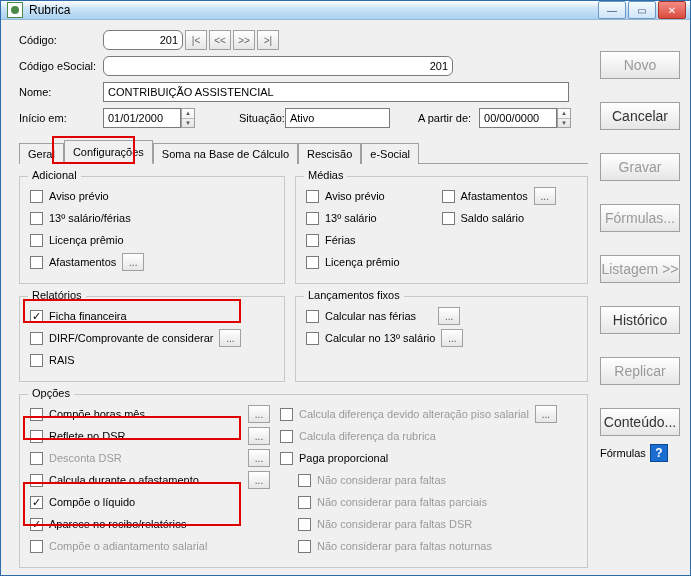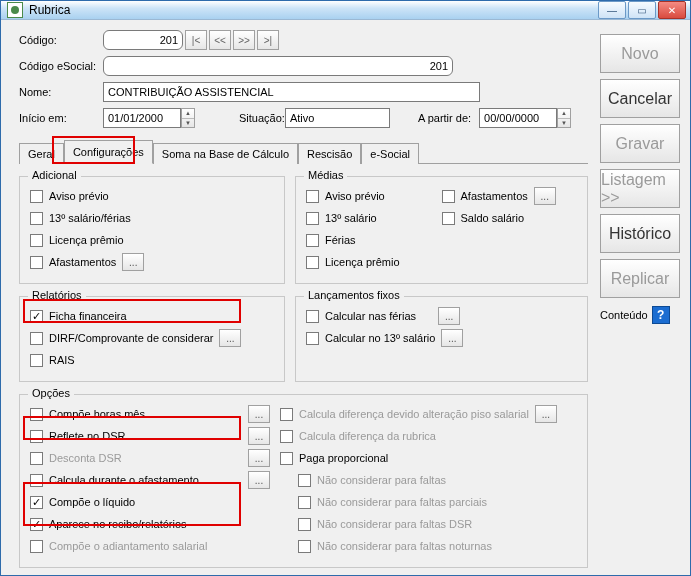--- a/index.html
+++ b/index.html
@@ -51,26 +51,27 @@
     border-color: #a83228; color: #fff;
   }
   .content {
     flex: 1;
     display: flex;
     padding: 10px 10px 10px 18px;
   }
   .main-col { flex: 1; }
   .side-col { width: 80px; margin-left: 12px; display: flex; flex-direction: column; gap: 6px; padding-top: 4px; }
   .side-btn {
-    height: 39px;
+    height: 28px;
     border: 1px solid #a0a0a0;
     background: linear-gradient(to bottom,#fff,#e6e6e6);
-    font-size: 16px;
+    font-size: 14px;
     display: flex; align-items: center; justify-content: center;
     color: #333;
+    margin-top: 17px;
   }
   .side-btn.disabled { color: #9a9a9a; }
   .solucoes-row { display: flex; align-items: center; gap: 4px; margin-top: 2px; }
   .q-icon { width: 18px; height: 18px; background: #1b6dd1; color: #fff; display: flex; align-items: center; justify-content: center; font-weight: bold; font-size: 12px; border: 1px solid #0d4a94; }
 
   .form-row { display: flex; align-items: center; margin-bottom: 6px; }
   .form-label { width: 84px; }
   .input {
     border: 1px solid #7a7a7a;
     background: #fff;
@@ -193,21 +194,21 @@
         <div class="nav-btn">&gt;|</div>
       </div>
 
       <div class="form-row">
         <div class="form-label">Código eSocial:</div>
         <div class="input right" style="width:350px">201</div>
       </div>
 
       <div class="form-row">
         <div class="form-label">Nome:</div>
-        <div class="input" style="width:377px">CONTRIBUIÇÃO ASSISTENCIAL</div>
+        <div class="input" style="width:466px">CONTRIBUIÇÃO ASSISTENCIAL</div>
       </div>
 
       <div class="form-row">
         <div class="form-label">Início em:</div>
         <div class="input" style="width:78px">01/01/2000</div>
         <div class="spin-btn">
             <div>▲</div>
             <div>▼</div>
           </div>
         <div style="width:44px"></div>
@@ -396,23 +397,25 @@
         <div class="red-box" style="left:3px; top:21px; width:218px; height:24px"></div>
         <div class="red-box" style="left:3px; top:87px; width:218px; height:44px"></div>
       </div>
 
     </div>
 
     <div class="side-col">
       <div class="side-btn disabled">Novo</div>
       <div class="side-btn">Cancelar</div>
       <div class="side-btn disabled">Gravar</div>
+      <div class="side-btn disabled">Fórmulas...</div>
       <div class="side-btn disabled">Listagem &gt;&gt;</div>
       <div class="side-btn">Histórico</div>
       <div class="side-btn disabled">Replicar</div>
+      <div class="side-btn">Conteúdo...</div>
       <div class="solucoes-row">
-        <span>Conteúdo</span>
+        <span>Fórmulas</span>
         <div class="q-icon">?</div>
       </div>
     </div>
   </div>
 
 </div>
 
 </body></html>

